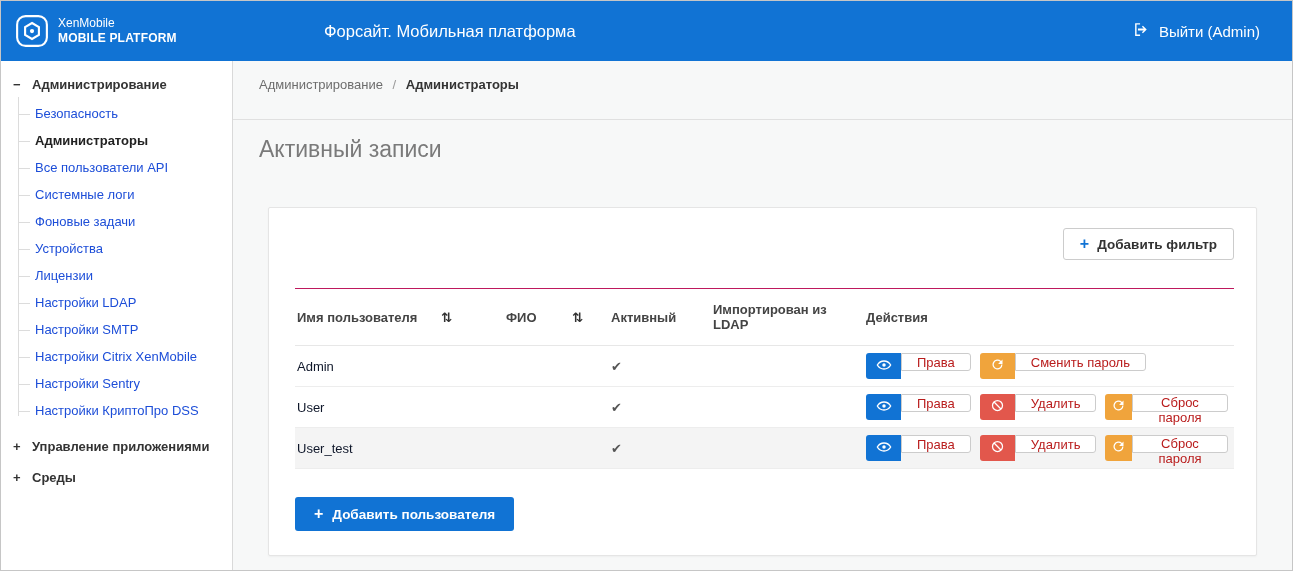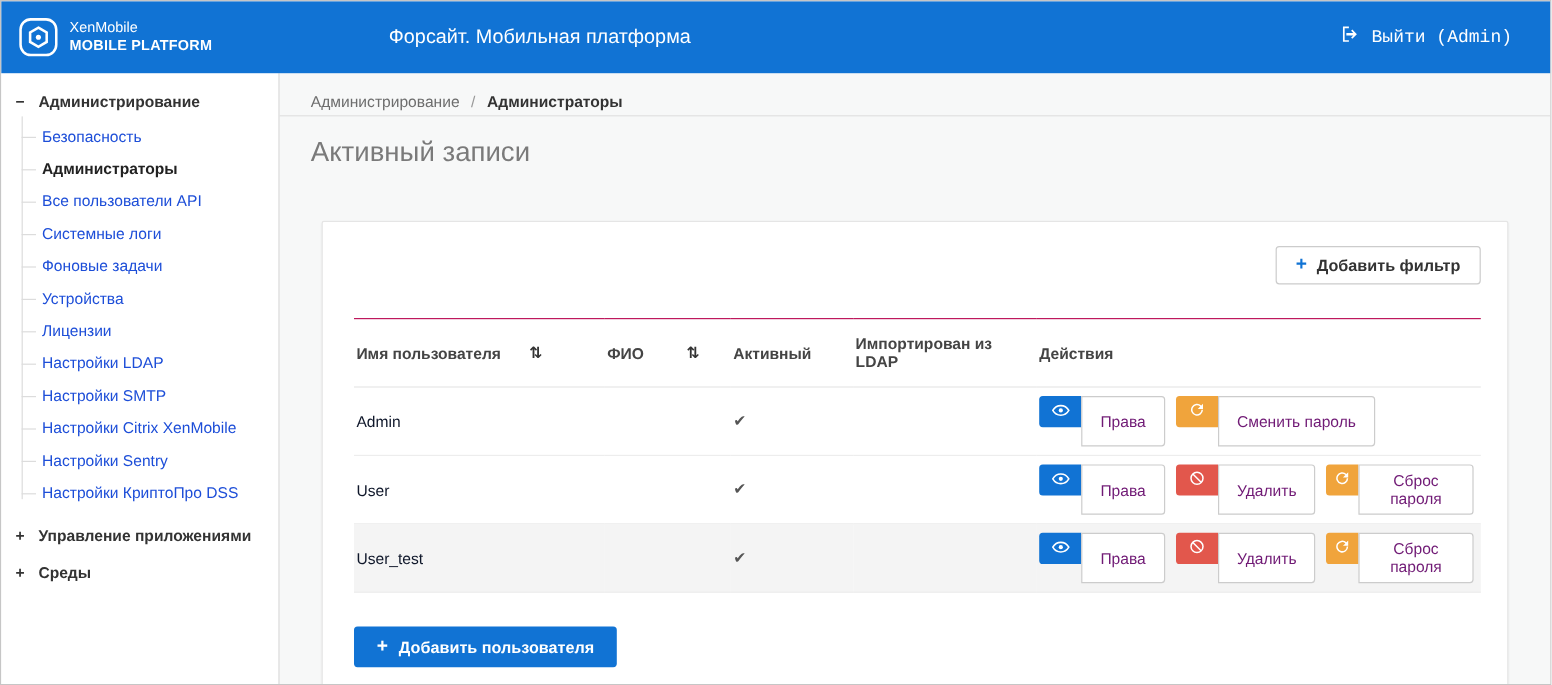--- a/index.html
+++ b/index.html
@@ -30,21 +30,21 @@
   .brand-text { display: flex; flex-direction: column; line-height: 1.25; }
   .brand-name { font-size: 12px; font-weight: 400; }
   .brand-sub  { font-size: 12px; font-weight: 700; letter-spacing: .2px; }
   .app-title {
     position: absolute; left: 323px; top: 50%; transform: translateY(-50%);
     font-size: 16.5px; font-weight: 400;
   }
   .logout {
     margin-left: auto; padding-right: 32px;
     display: flex; align-items: center; gap: 9px;
-    font-size: 15px; cursor: pointer; font-family: Liberation Mono, monospace;
+    font-size: 15px; cursor: pointer;
   }
 
   
   .body-wrap { flex: 1; display: flex; min-height: 0; }
 
   
   .sidebar {
     width: 232px; flex: 0 0 232px;
     background: #fff; border-right: 1px solid #d9d9d9;
     padding-top: 9px; font-size: 13px; overflow: hidden;
@@ -67,21 +67,21 @@
   ul.tree li::before {
     content: ""; position: absolute; left: 17px; top: 50%; width: 12px;
     border-top: 1px solid #dcdcdc;
   }
   ul.tree li.active { font-weight: 700; color: #222; }
   .tree-parent.collapsed { margin-top: 2px; }
 
   
   .main { flex: 1; padding: 0 35px; min-width: 0; }
   .breadcrumb-bar {
-    margin: 0 -35px; padding: 16px 35px 4px 26px;
+    margin: 0 -35px; padding: 16px 35px 27px 26px;
     border-bottom: 1px solid #e0e0e0;
     font-size: 13px; color: #6d6d6d;
   }
   .breadcrumb-bar .crumb-link { cursor: pointer; }
   .breadcrumb-bar .sep { margin: 0 6px; color: #999; }
   .breadcrumb-bar .current { font-weight: 700; color: #333; }
   h1.page-title {
     font-size: 23px; font-weight: 400; color: #7a7a7a;
     margin: 16px 0 44px -9px;
   }
@@ -124,23 +124,23 @@
   .btn-group { display: inline-flex; align-items: stretch; }
   .icon-btn {
     width: 35px; height: 26px; border: none; cursor: pointer;
     display: inline-flex; align-items: center; justify-content: center;
     border-radius: 3px 0 0 3px; padding: 0;
   }
   .icon-btn.view   { background: var(--primary, #1173d4); }
   .icon-btn.delete { background: var(--danger, #e2574c); }
   .icon-btn.reset  { background: var(--warning, #f0a43c); }
   .label-btn {
-    height: 42px; background: #fff; border: 1px solid #ccc;
+    height: 18px; background: #fff; border: 1px solid #ccc;
     border-radius: 0 3px 3px 0; padding: 0 15px;
-    font-size: 13px; color: #701a75; font-family: inherit; cursor: pointer;
+    font-size: 13px; color: #b91c1c; font-family: inherit; cursor: pointer;
   }
 
   .btn-primary {
     margin-top: 28px;
     display: inline-flex; align-items: center; gap: 9px;
     background: var(--primary, #1173d4); color: #fff;
     border: none; border-radius: 3px; padding: 9px 19px;
     font-size: 13.5px; font-weight: 700; font-family: inherit; cursor: pointer;
   }
   .btn-primary .plus { font-size: 16px; font-weight: 700; line-height: 1; }

